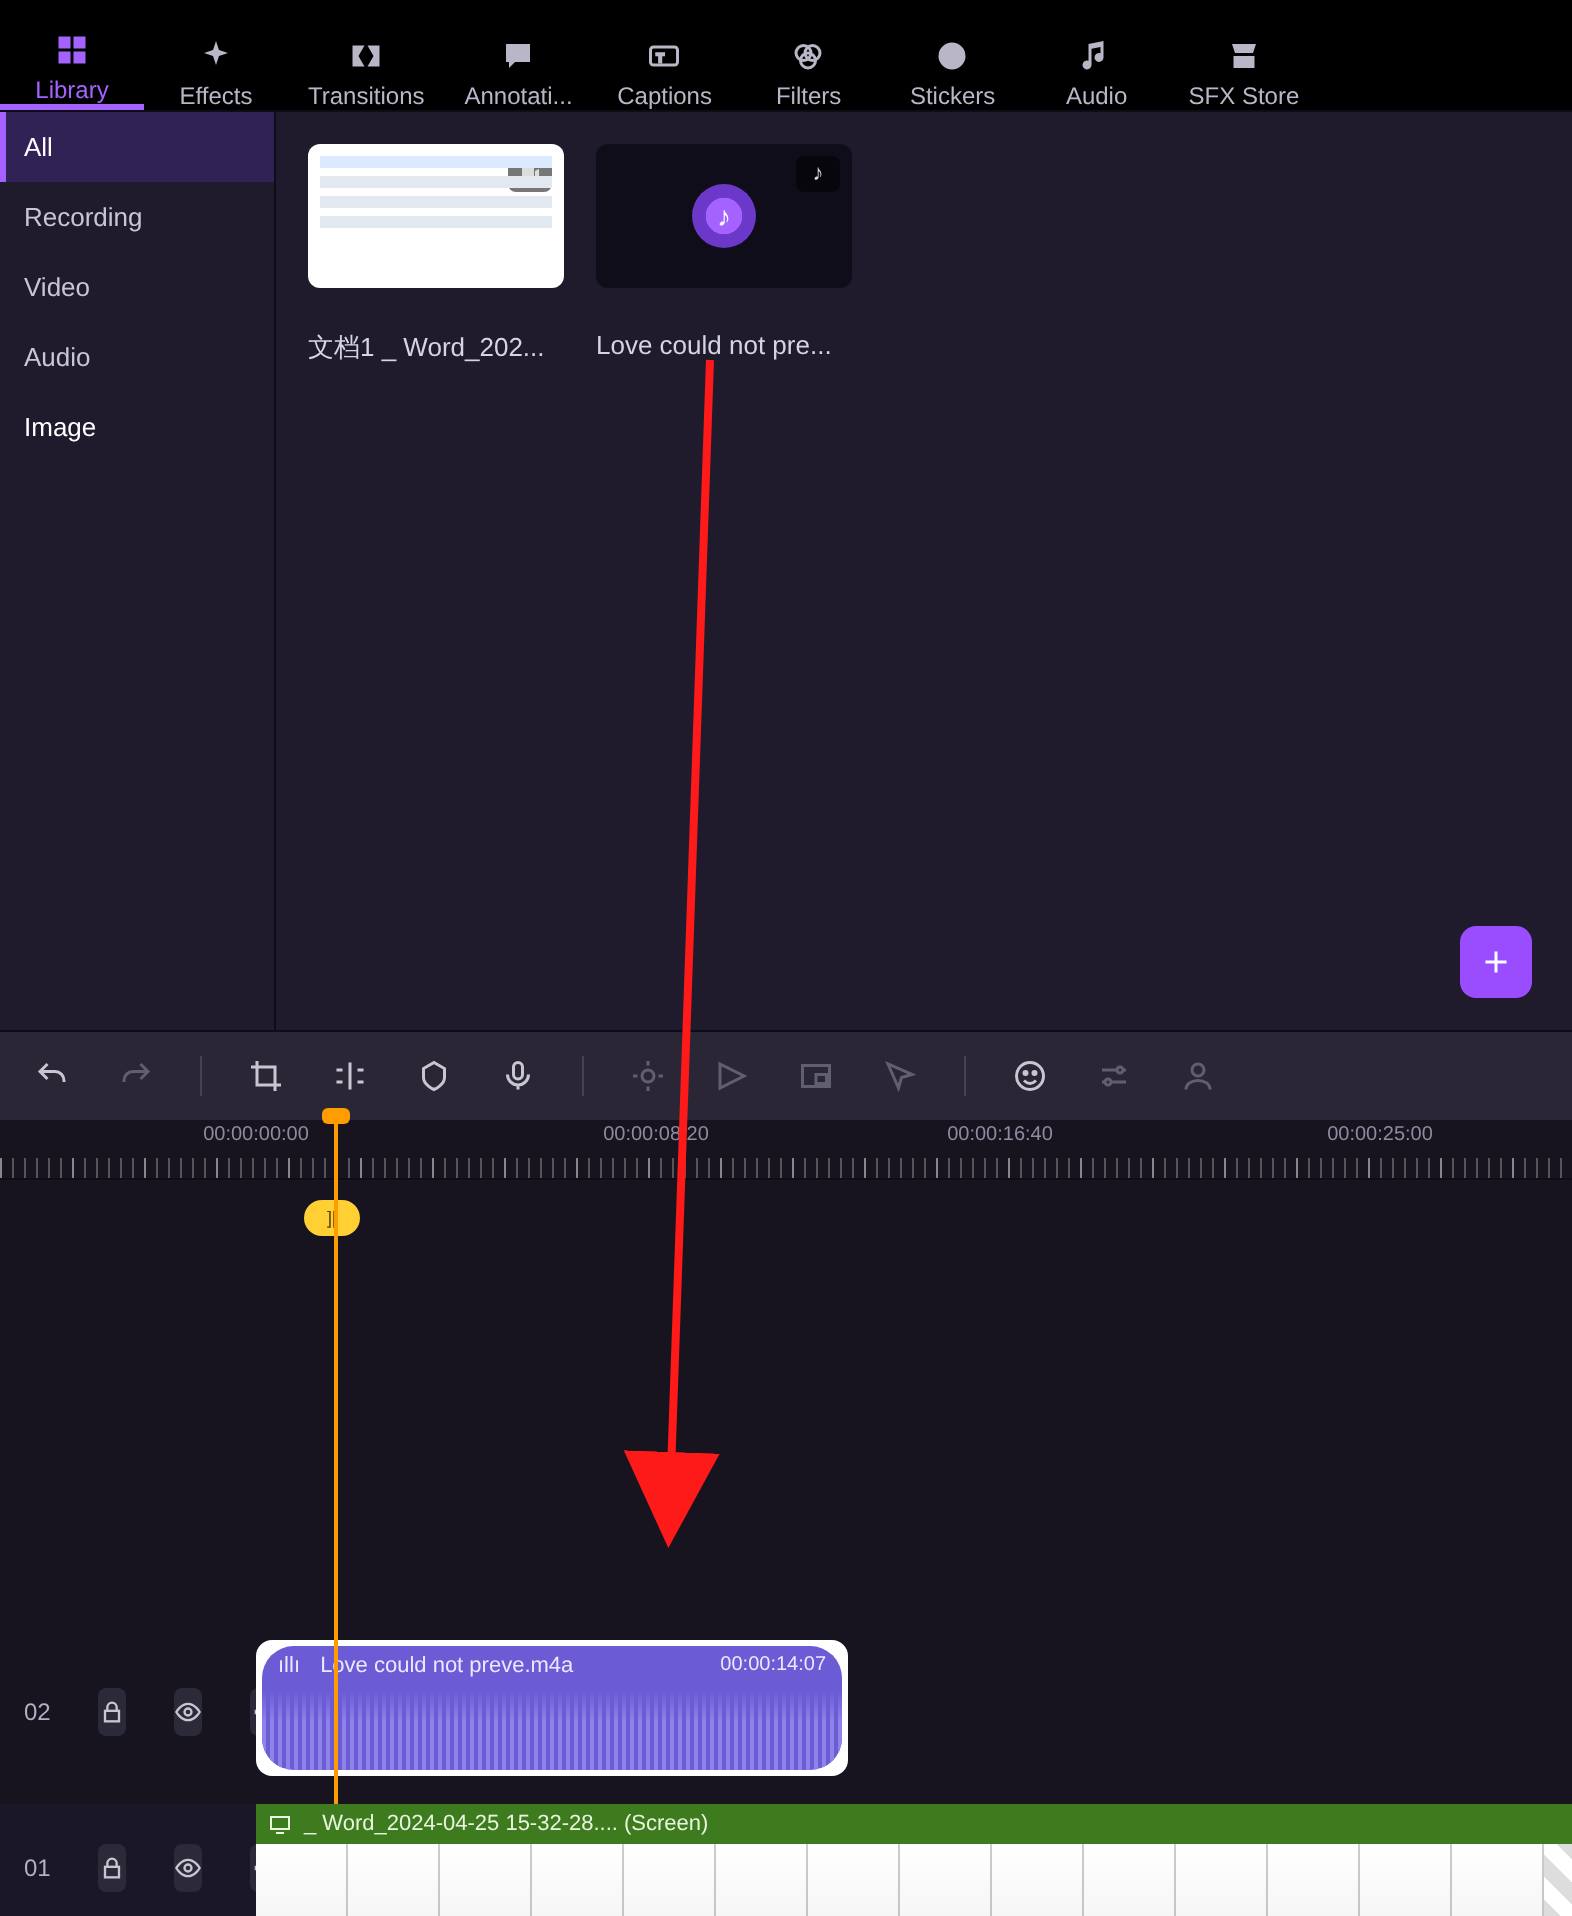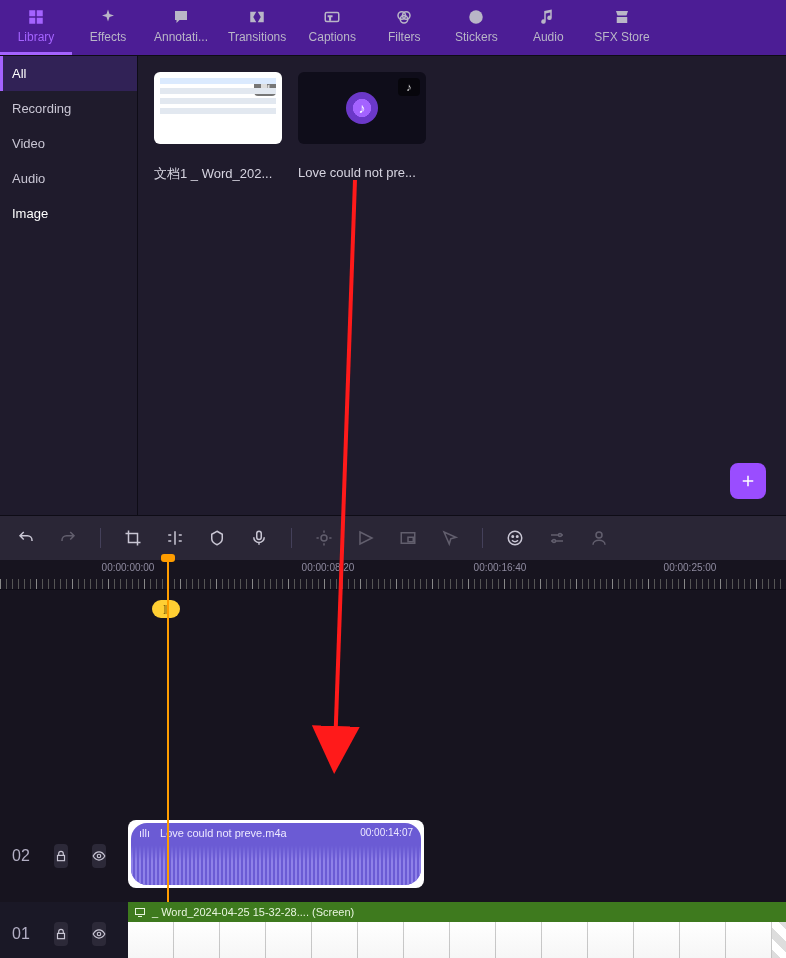--- a/index.html
+++ b/index.html
@@ -1,19 +1,19 @@
 <!DOCTYPE html>
 <html><head>
 <meta charset="utf-8">
 <style>
 * { margin:0; padding:0; box-sizing:border-box; font-family: -apple-system, "Segoe UI", Arial, sans-serif; }
 body { background:#1a1826; color:#c9c6d4; width:786px; height:958px; overflow:hidden; position:relative; }
 
 
-.tabstrip { display:flex; height:56px; background:#4c1d95; border-bottom:1px solid #0e0c16; }
+.tabstrip { display:flex; height:56px; background:#000000; border-bottom:1px solid #0e0c16;align-items:flex-end; }
 .tab { flex:0 0 auto; min-width:72px; padding:8px 10px 0; text-align:center; cursor:pointer; color:#b9b6c7; font-size:12px; display:flex; flex-direction:column; align-items:center; gap:4px; }
 .tab.active { color:#a463ff; border-bottom:3px solid #a463ff; }
 .tab .ico { width:18px; height:18px; display:inline-flex; align-items:center; justify-content:center; }
 .tab .ico svg { width:18px; height:18px; }
 
 
 .mainrow { display:flex; height:460px; background:#1f1b2c; border-bottom:1px solid #0e0c16;}
 .sidebar { width:138px; border-right:1px solid #0e0c16; }
 .side-item { padding:10px 12px; font-size:13px; cursor:pointer; color:#c9c6d4;}
 .side-item.active { background:#7f3fff33; color:#fff; position:relative;}
@@ -44,21 +44,21 @@
 .timeline { background:#17141f; height:342px; position:relative; }
 .ruler { height:30px; position:relative; border-bottom:1px solid #0e0c16;}
 .tick { position:absolute; top:2px; font-size:10px; color:#8f8ba0; transform:translateX(-50%); }
 .ticks { position:absolute; left:0; right:0; bottom:0; height:10px;
   background:repeating-linear-gradient(to right, #555 0 1px, transparent 1px 6px); }
 .ticks::after{content:"";position:absolute;inset:0;
   background:repeating-linear-gradient(to right, #888 0 1px, transparent 1px 36px); }
 
 .tracks { position:absolute; top:30px; left:0; right:0; bottom:0;}
 .trackrow { position:absolute; left:0; right:0; display:flex; align-items:center;}
-.trackctrl { width:128px; display:flex; gap:24px; align-items:center; padding-left:12px; color:#b3afc4; font-size:16px;}
+.trackctrl { width:128px; display:flex; gap:24px; align-items:center; padding-left:12px; color:#b3afc4; font-size:12px;}
 .cbtn { width:24px; height:24px; border-radius:4px; background:#2c2938; display:inline-flex; align-items:center; justify-content:center; cursor:pointer;}
 .cbtn svg{width:14px;height:14px;}
 .tracklane { position:relative; flex:1; height:100%; }
 
 .playhead { position:absolute; top:0; bottom:0; width:2px; background:#ff9d00; left:167px; z-index:5;}
 .playhead::before{content:"";position:absolute;top:-6px;left:-6px;width:14px;height:8px;background:#ff9d00;border-radius:3px;}
 .marker-chip { position:absolute; top:40px; left:152px; width:28px; height:18px; border-radius:9px; background:#ffcf33; display:flex; align-items:center; justify-content:center; font-size:9px; color:#5a3e00; z-index:4;}
 
 .clip-audio { position:absolute; left:0; width:296px; height:68px; background:#fff; border-radius:8px; padding:3px; z-index:3;}
 .clip-audio-inner{height:100%;background:#6b5bd4;border-radius:16px;position:relative;overflow:hidden;color:#ece8ff;font-size:11px;padding:4px 8px;}
@@ -96,32 +96,32 @@
     <span class="ico">
         <svg viewBox="0 0 24 24" fill="currentColor">
           <path d="M12 2l2 6 6 2-6 2-2 6-2-6-6-2 6-2z"></path>
         </svg>
       </span>
     <span>Effects</span>
   </div>
   <div class="tab">
     <span class="ico">
         <svg viewBox="0 0 24 24" fill="currentColor">
+          <path d="M3 5h8l-4 7 4 7H3zM13 5h8v14h-8l4-7z"></path>
+        </svg>
+      </span>
+    <span>Transitions</span>
+  </div>
+  <div class="tab">
+    <span class="ico">
+        <svg viewBox="0 0 24 24" fill="currentColor">
           <path d="M4 4h16v12H10l-4 4v-4H4z"></path>
         </svg>
       </span>
     <span>Annotati...</span>
-  </div>
-  <div class="tab">
-    <span class="ico">
-        <svg viewBox="0 0 24 24" fill="currentColor">
-          <path d="M3 5h8l-4 7 4 7H3zM13 5h8v14h-8l4-7z"></path>
-        </svg>
-      </span>
-    <span>Transitions</span>
   </div>
   <div class="tab">
     <span class="ico">
         <svg viewBox="0 0 24 24" fill="none" stroke="currentColor" stroke-width="2">
           <rect x="3" y="6" width="18" height="12" rx="2"></rect>
           <text x="7" y="16" font-size="8" fill="currentColor">T</text>
         </svg>
       </span>
     <span>Captions</span>
   </div>

